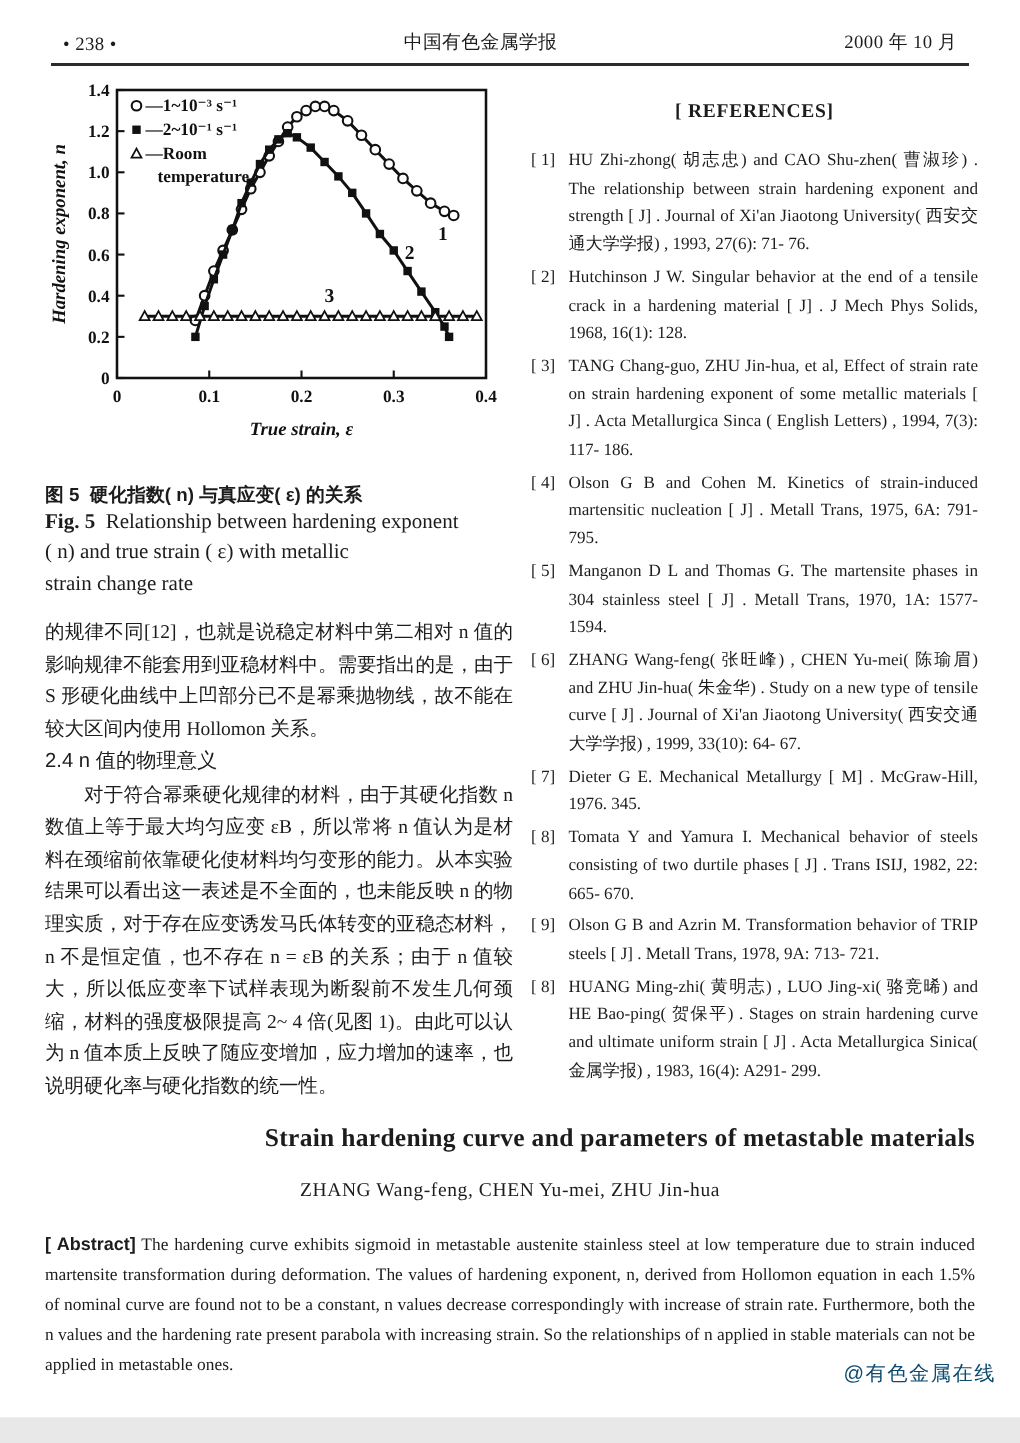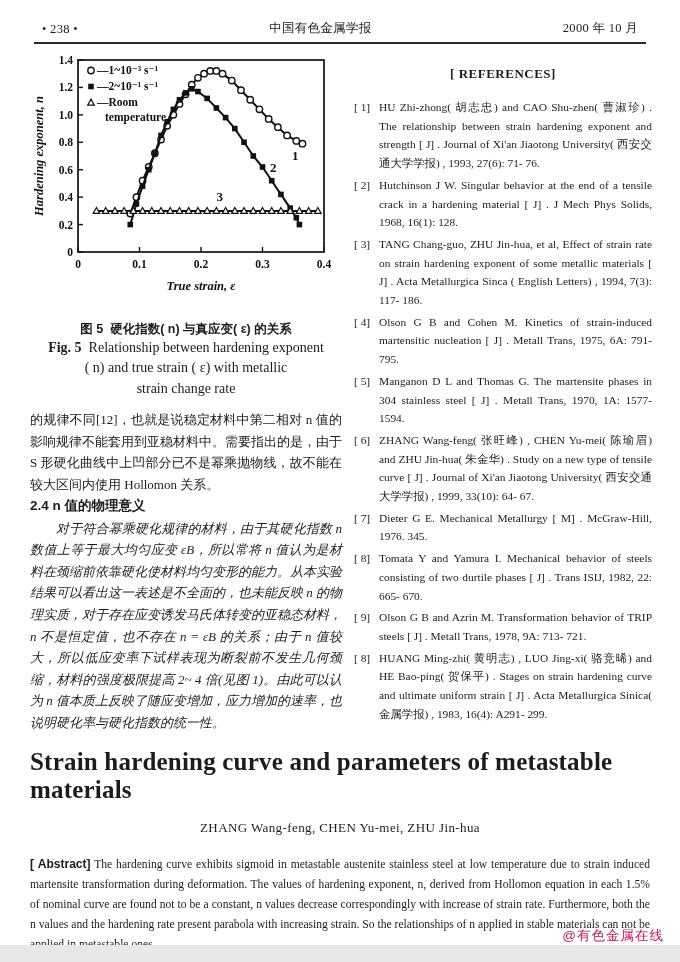--- a/index.html
+++ b/index.html
@@ -15,50 +15,50 @@
     display:flex; justify-content:space-between; align-items:flex-end;
     padding:20px 42px 5px 42px; font-size:12.5px; letter-spacing:.3px;
   }
   .header-rule { border-top:2px solid #2b2b2b; margin:0 34px; }
   
   .cols { display:flex; gap:12px; padding:8px 28px 0 30px; }
   .col-left  { width:312px; }
   .col-right { width:298px; }
   
   .figure-block { margin-top:2px; }
-  .fig-captions { text-align:center; margin-top:4px; line-height:1.45; }
+  .fig-captions { text-align:left; margin-top:4px; line-height:1.45; }
   .fig-caption-cn { font-size:12.5px; font-weight:bold; font-family:"Liberation Sans","DejaVu Sans",sans-serif; }
   .fig-caption-en { font-size:14px; }
   .fig-caption-en .fig-label { font-weight:bold; }
   
   .cn-body { margin-top:10px; font-size:13px; line-height:1.66; text-align:justify; }
   .cn-body p { margin:0; }
-  .cn-indent { text-indent:2em;font-style:italic; }
+  .cn-indent { text-indent:2em; }
   .cn-heading {
-    font-weight:bold; font-size:13.5px; margin:3px 0 2px 0;
+    font-weight:normal; font-size:13.5px; margin:3px 0 2px 0;
     font-family:"Liberation Sans","DejaVu Sans",sans-serif; text-align:left;
   }
   
   .ref-heading {
     text-align:center; font-weight:bold; font-size:13px; letter-spacing:.5px;
     margin:14px 0 16px 0;
   }
   .ref-list { font-size:11.4px; line-height:1.64; }
   .ref-item { position:relative; padding-left:25px; text-align:justify; margin-bottom:3px; }
   .ref-label { position:absolute; left:0; top:0; }
   
   .en-section { padding:0 30px; margin-top:14px; }
-  .en-title { text-align:left; font-weight:bold; font-size:25px; letter-spacing:.2px; }
+  .en-title { text-align:right; font-weight:bold; font-size:17px; letter-spacing:.2px; }
   .en-authors { text-align:center; margin-top:16px; font-size:13px; letter-spacing:.4px; }
   .en-affil { text-align:center; margin-top:6px; font-size:12.6px; line-height:1.55; }
   .abstract { margin-top:18px; font-size:11.6px; line-height:1.74; text-align:justify; }
   .abstract b, .keywords b { font-family:"Liberation Sans","DejaVu Sans",sans-serif; font-size:12px; }
   
   .watermark {
-    position:absolute; right:16px; bottom:0; color:#be185d; font-size:13.5px;
+    position:absolute; right:16px; bottom:20px; color:#0c4a6e; font-size:13.5px;
     font-family:"Liberation Sans","DejaVu Sans",sans-serif; letter-spacing:1px;
   }
   
   .chart-svg text { font-family:"Liberation Serif","DejaVu Serif",serif; fill:#111; }
 </style>
 </head>
 <body>
 
 <div class="page">
 

